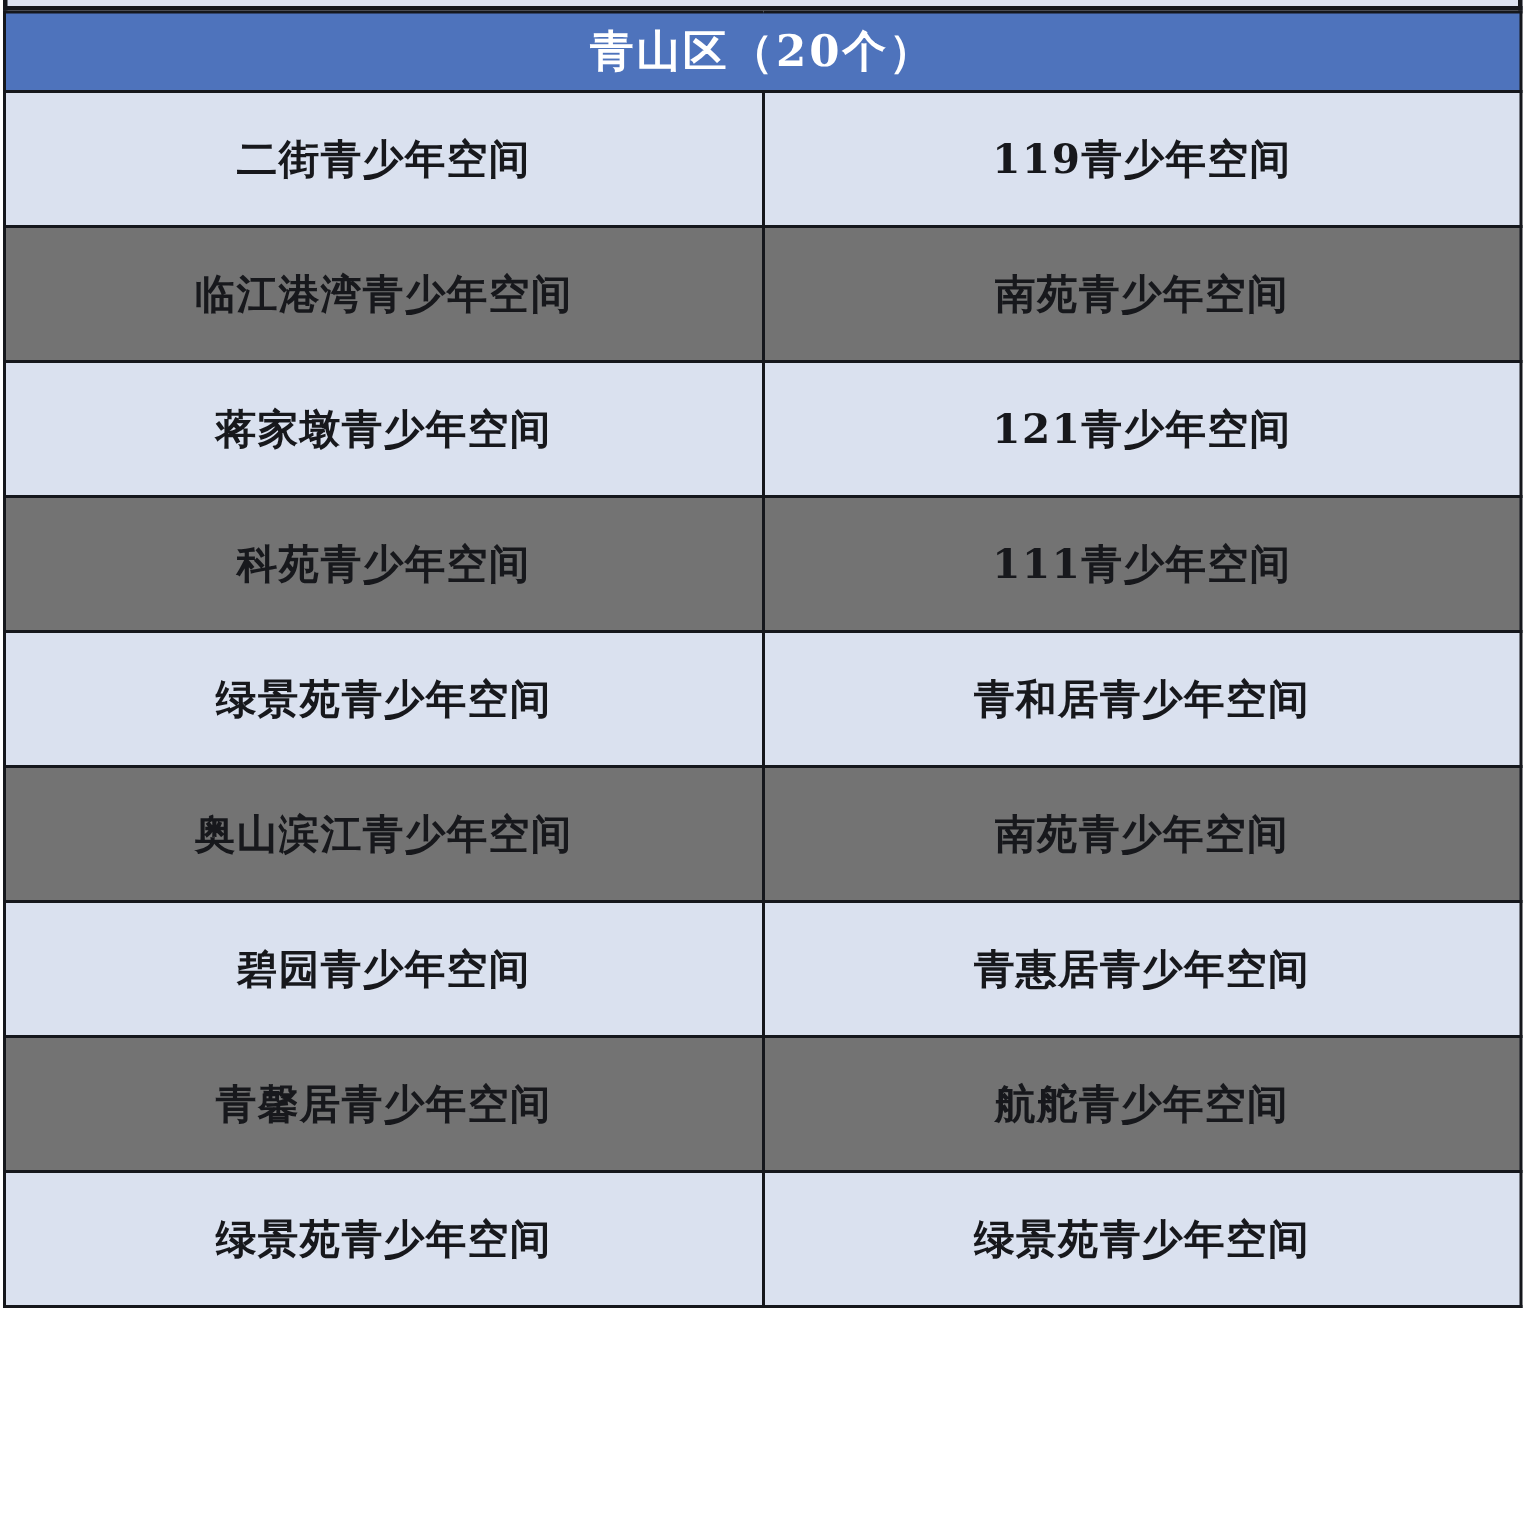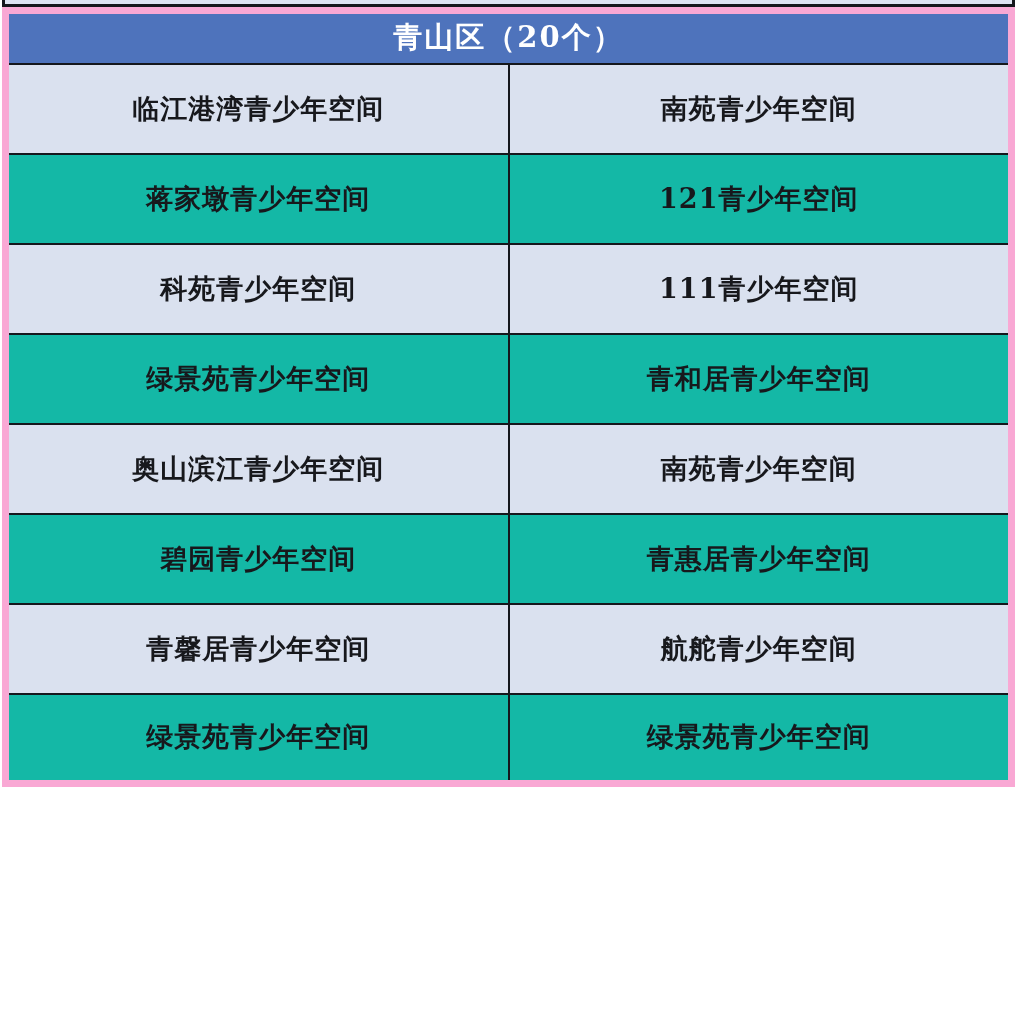--- a/index.html
+++ b/index.html
@@ -25,52 +25,56 @@
     width: 100%;
     border-collapse: collapse;
     table-layout: fixed;
   }
   table.space-table th,
   table.space-table td {
     border: 2px solid #15171c;
     text-align: center;
     vertical-align: middle;
   }
-  table.space-table { border: 7px solid #f9a8d4; }
+  table.space-table { border: 2px solid #f9a8d4; }
   th.header-cell {
     height: 53px;
     background: #4e73bc;
     color: #ffffff;
     font-size: 29px;
     font-weight: bold;
     letter-spacing: 2px;
   }
   td.body-cell {
     height: 90px;
     font-size: 27px;
     font-weight: 600;
     color: #17181c;
     letter-spacing: 1px;
-    background: #14b8a6;
+    background: #737373;
   }
   tbody tr:nth-child(odd) td.body-cell { background: #dae1ef; }
 </style>
 </head>
 <body>
 
 <div class="page">
   <div class="prev-row-sliver"></div>
 
   <table class="space-table">
     <thead>
       <tr>
         <th class="header-cell" colspan="2">青山区（20个）</th>
       </tr>
     </thead>
     <tbody>
+      <tr>
+        <td class="body-cell">二街青少年空间</td>
+        <td class="body-cell">119青少年空间</td>
+      </tr>
       <tr>
         <td class="body-cell">临江港湾青少年空间</td>
         <td class="body-cell">南苑青少年空间</td>
       </tr>
       <tr>
         <td class="body-cell">蒋家墩青少年空间</td>
         <td class="body-cell">121青少年空间</td>
       </tr>
       <tr>
         <td class="body-cell">科苑青少年空间</td>

